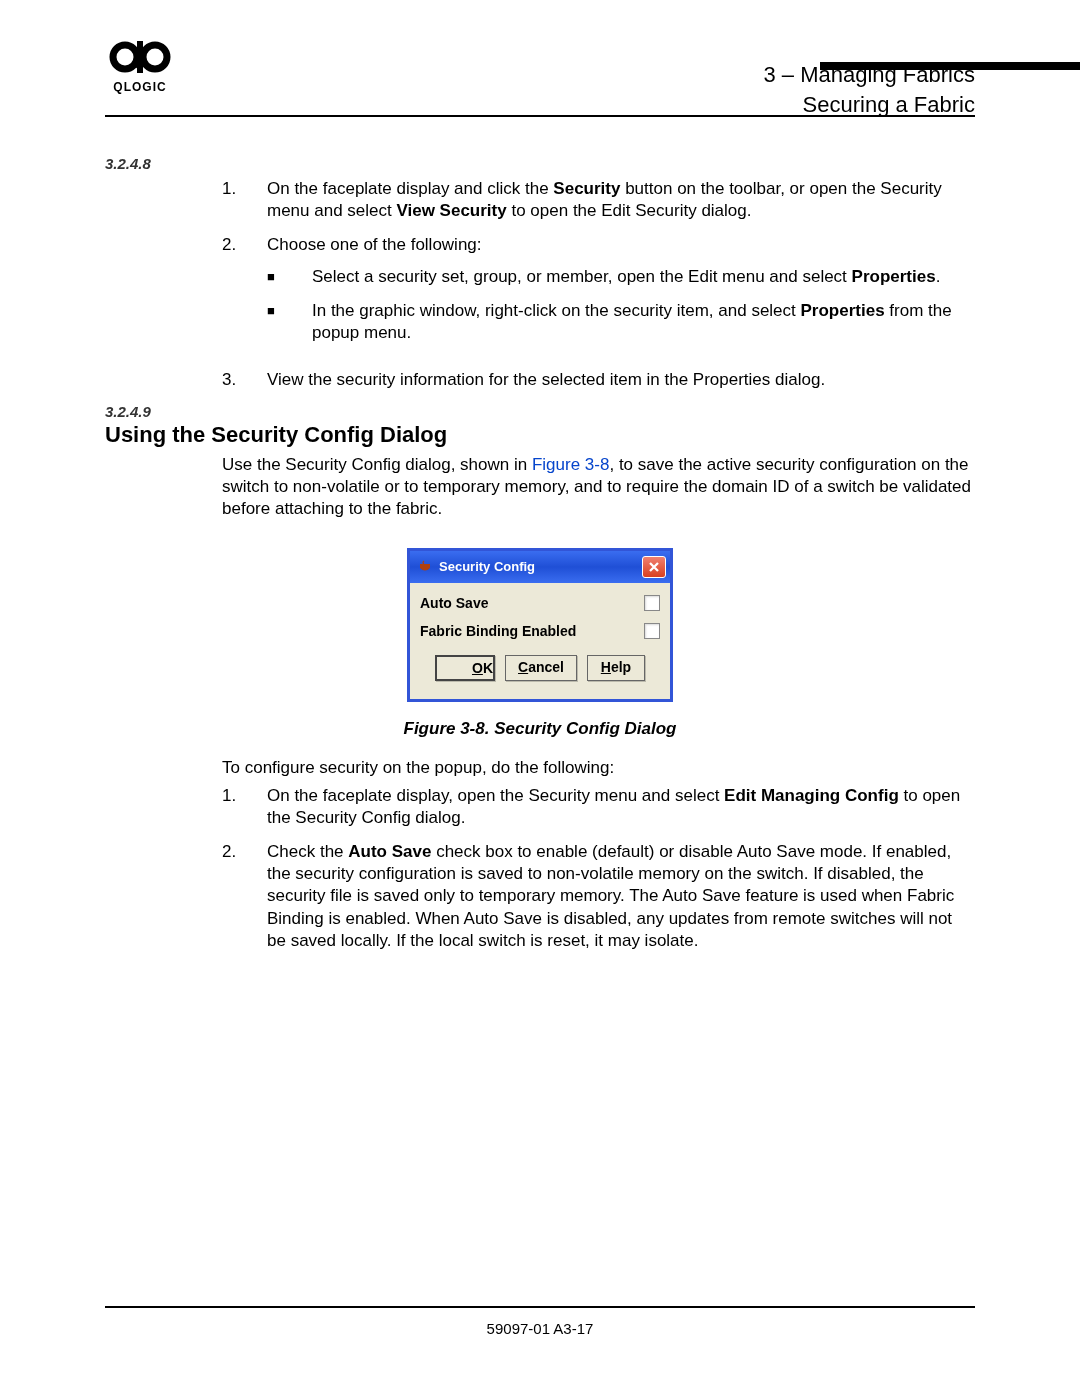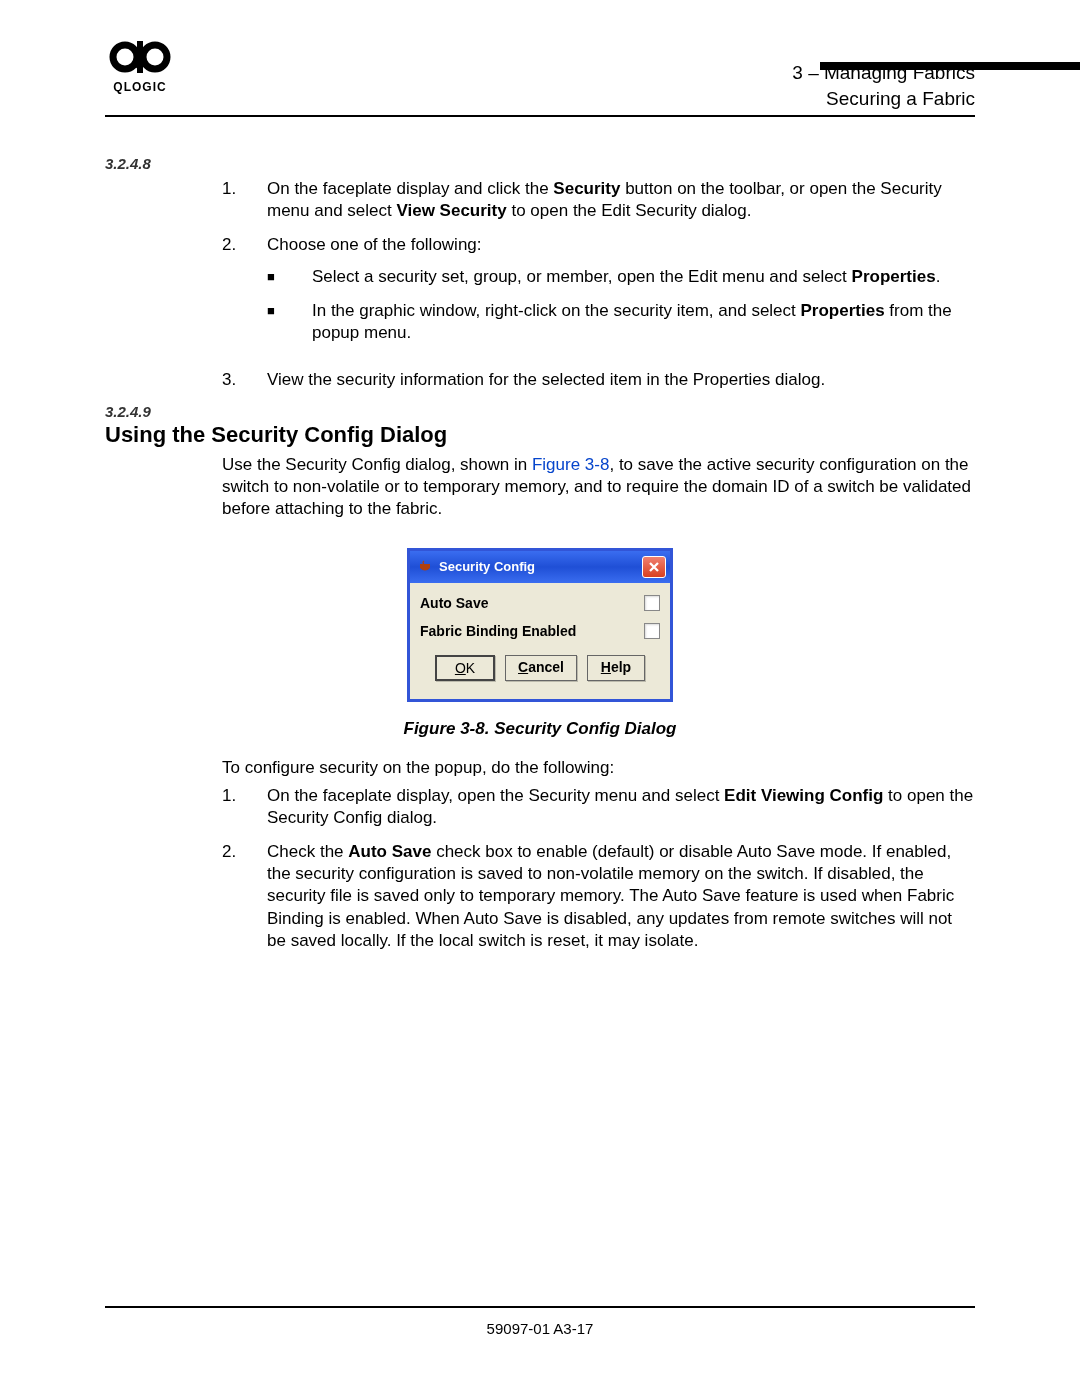--- a/index.html
+++ b/index.html
@@ -19,21 +19,21 @@
   .header {
     position: relative;
     height: 60px;
     border-bottom: 2px solid #000;
   }
   .header-right {
     position: absolute;
     right: 0;
     top: 5px;
     text-align: right;
-    font-size: 19px;
+    font-size: 22px;
     line-height: 1.35;
   }
   .blackbar {
     position: absolute;
     right: 0;
     top: 62px;
     width: 260px;
     height: 8px;
     background: #000;
   }
@@ -155,21 +155,21 @@
     padding: 4px 0 10px 0;
   }
   .dlg-btn {
     border:1px solid #666;
     background:#ece9d8;
     padding:3px 0;
     font-size:14px;
     text-align:center;
     box-shadow: 1px 1px 0 rgba(0,0,0,0.2);
   }
-  .dlg-btn.ok { width:56px; font-weight:normal; border:2px solid #444; }
+  .dlg-btn.ok { width:56px; font-weight:bold; border:2px solid #444;text-align:right; }
   .dlg-btn.cancel { width:70px; }
   .dlg-btn.help { width:56px; }
   .dlg-btn .ul { text-decoration: underline; }
   .fig-caption {
     text-align:center;
     font-style: italic;
     font-weight: bold;
     font-size: 17px;
     margin-top: 17px;
   }
@@ -277,21 +277,21 @@
         </div>
       </div>
       <div class="fig-caption">Figure 3-8.  Security Config Dialog</div>
     </div>
 
     <div class="body-indent">To configure security on the popup, do the following:</div>
 
     <ol class="numlist">
       <li>
         <div class="num">1.</div>
-        <div class="txt"><span>On the faceplate display, open the Security menu and select </span><b>Edit Viewing Config</b><span> to open the Security Config dialog.</span></div>
+        <div class="txt"><span>On the faceplate display, open the Security menu and select </span><b>Edit Managing Config</b><span> to open the Security Config dialog.</span></div>
       </li>
       <li>
         <div class="num">2.</div>
         <div class="txt"><span>Check the </span><b>Auto Save</b><span> check box to enable (default) or disable Auto Save mode. If enabled, the security configuration is saved to non-volatile memory on the switch. If disabled, the security file is saved only to temporary memory. The Auto Save feature is used when Fabric Binding is enabled. When Auto Save is disabled, any updates from remote switches will not be saved locally. If the local switch is reset, it may isolate.</span></div>
       </li>
     </ol>
   </div>
 
   <div class="footer">
     <span>59097-01 A</span>

